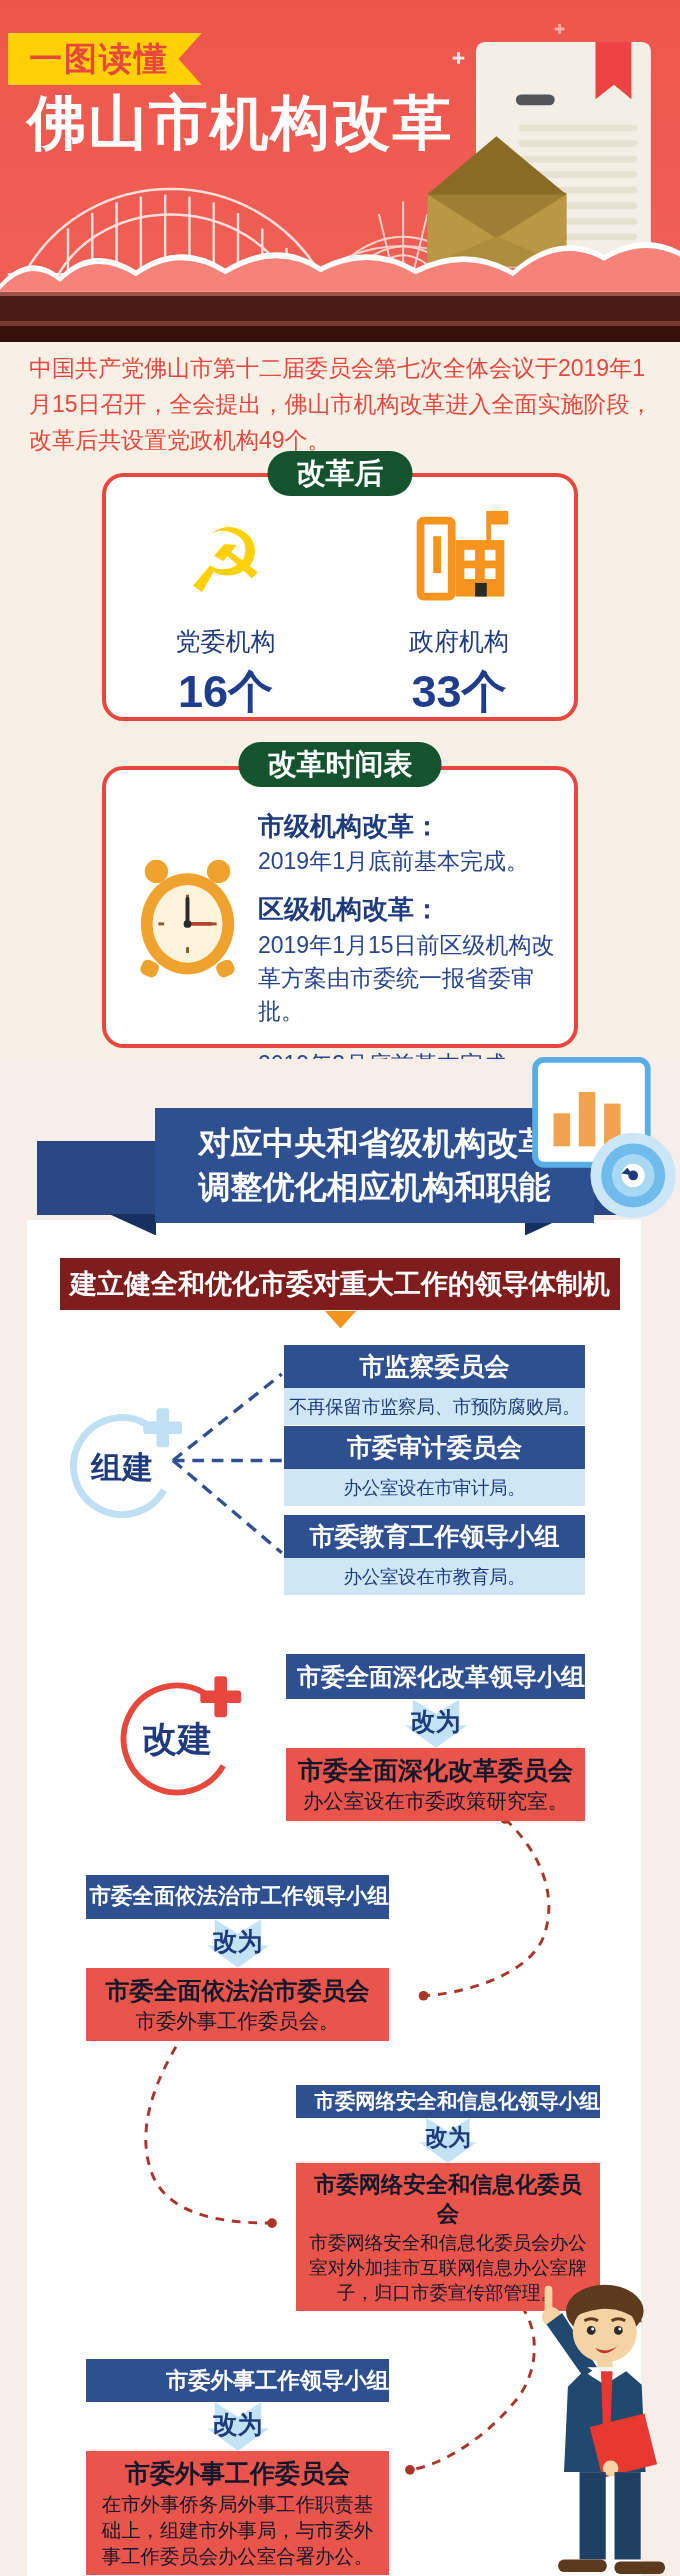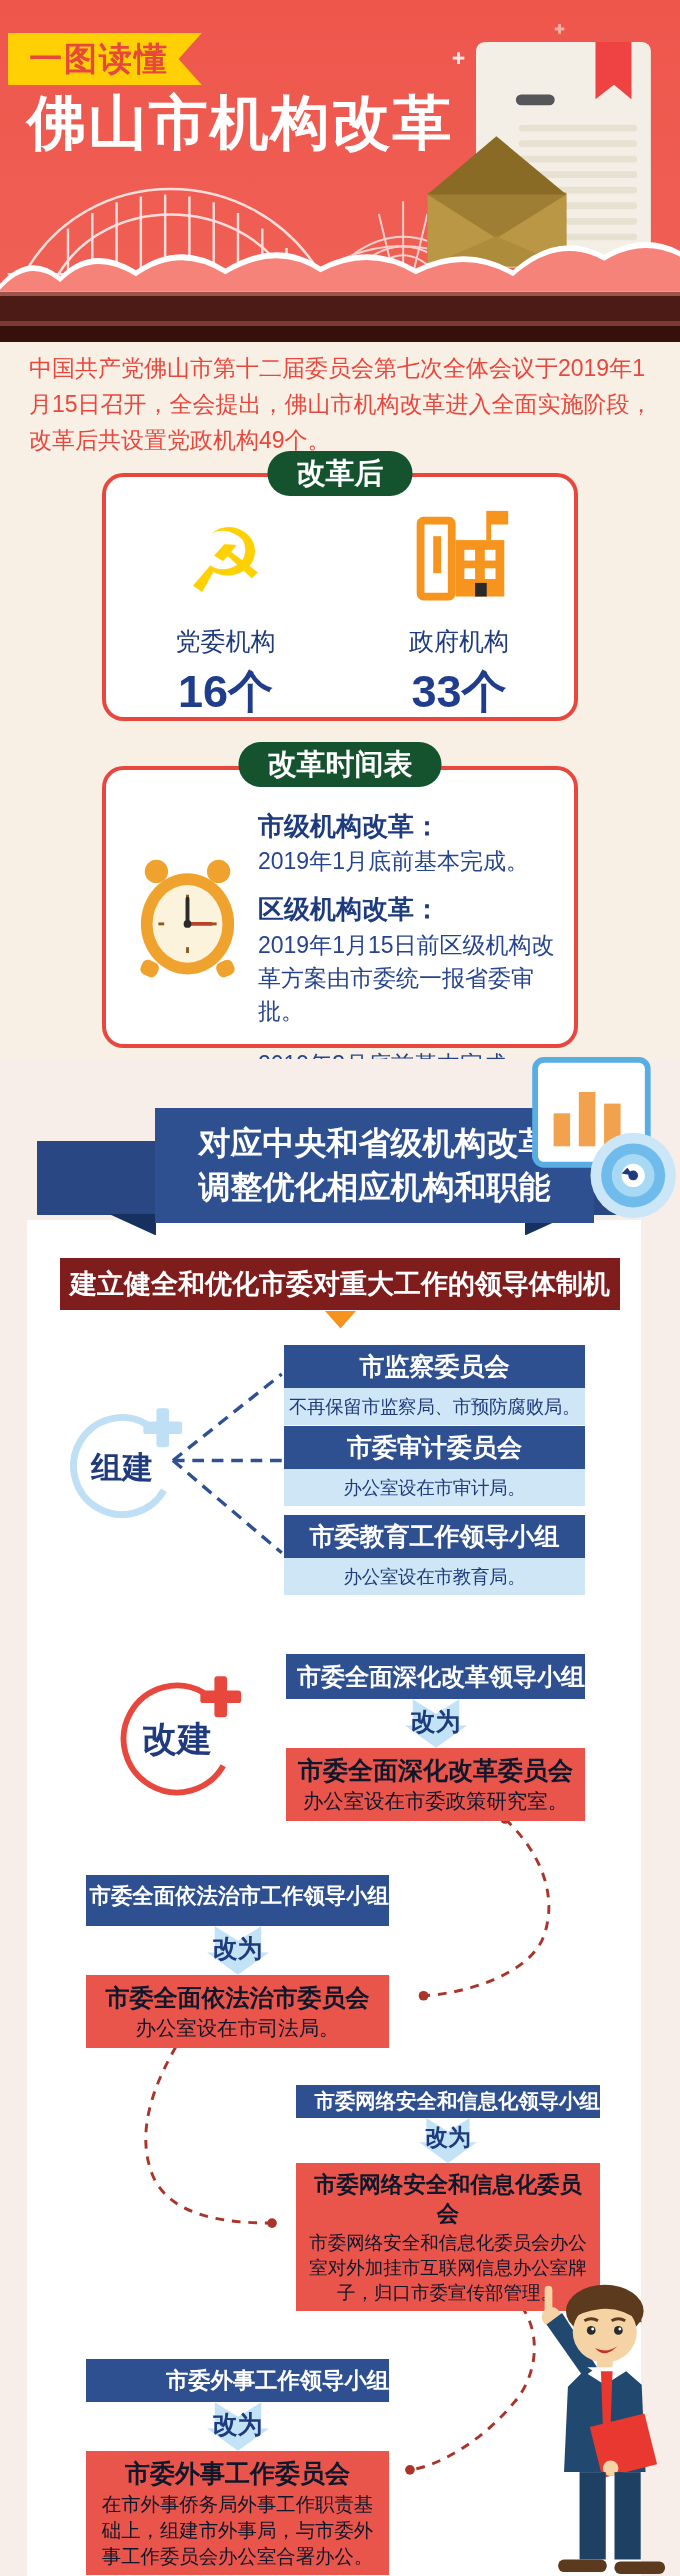--- a/index.html
+++ b/index.html
@@ -86,21 +86,21 @@
            padding:5.8px 1.9px;letter-spacing:-0.3px;}
 
   
   .chg{position:absolute;z-index:3;}
   .chg1{left:286px;top:595px;width:299px;}
   .chg2{left:86px;top:816px;width:303px;}
   .chg3{left:296px;top:1026px;width:304px;}
   .chg4{left:86px;top:1300px;width:303px;}
   .chg-from{background:#2E5090;color:#fff;font-weight:bold;text-align:right;}
   .chg1 .chg-from{font-size:24px;height:45px;line-height:45px;}
-  .chg2 .chg-from{font-size:21.4px;height:51px;line-height:43px;}
+  .chg2 .chg-from{font-size:21.4px;height:44px;line-height:43px;}
   .chg3 .chg-from{font-size:20.4px;height:33px;line-height:33px;}
   .chg4 .chg-from{font-size:22.3px;height:43px;line-height:43px;}
   .chg-arrow{position:relative;height:49px;}
   .chg3 .chg-arrow{height:45px;}
   .chg-arrow svg{position:absolute;left:50%;transform:translateX(-50%);top:0;}
   .chg-arrow-label{position:absolute;left:50%;transform:translateX(-50%);top:5.8px;
                    font-weight:bold;color:#1E3B7D;font-size:25px;white-space:nowrap;}
   .chg3 .chg-arrow-label{font-size:23px;top:3.9px;}
   .chg-to{background:#E9544B;color:#0f172a;text-align:center;padding:6.8px 8.7px;}
   .chg-to-title{font-weight:bold;font-size:25px;line-height:31px;}
@@ -348,21 +348,21 @@
     <div class="chg chg2">
       <div class="chg-from">市委全面依法治市工作领导小组</div>
       <div class="chg-arrow">
         <svg width="62" height="49" viewBox="0 0 64 50">
           <polygon points="8,0 32,15 56,0 56,27 64,27 32,50 0,27 8,27" fill="#C2E2F6"></polygon>
         </svg>
         <span class="chg-arrow-label">改为</span>
       </div>
       <div class="chg-to">
         <div class="chg-to-title">市委全面依法治市委员会</div>
-        <div class="chg-to-note">办公室设在市司法局。</div>
+        <div class="chg-to-note">市委外事工作委员会。</div>
       </div>
     </div>
 
     <div class="chg chg3">
       <div class="chg-from">市委网络安全和信息化领导小组</div>
       <div class="chg-arrow">
         <svg width="58" height="45" viewBox="0 0 64 50">
           <polygon points="8,0 32,15 56,0 56,27 64,27 32,50 0,27 8,27" fill="#C2E2F6"></polygon>
         </svg>
         <span class="chg-arrow-label">改为</span>

